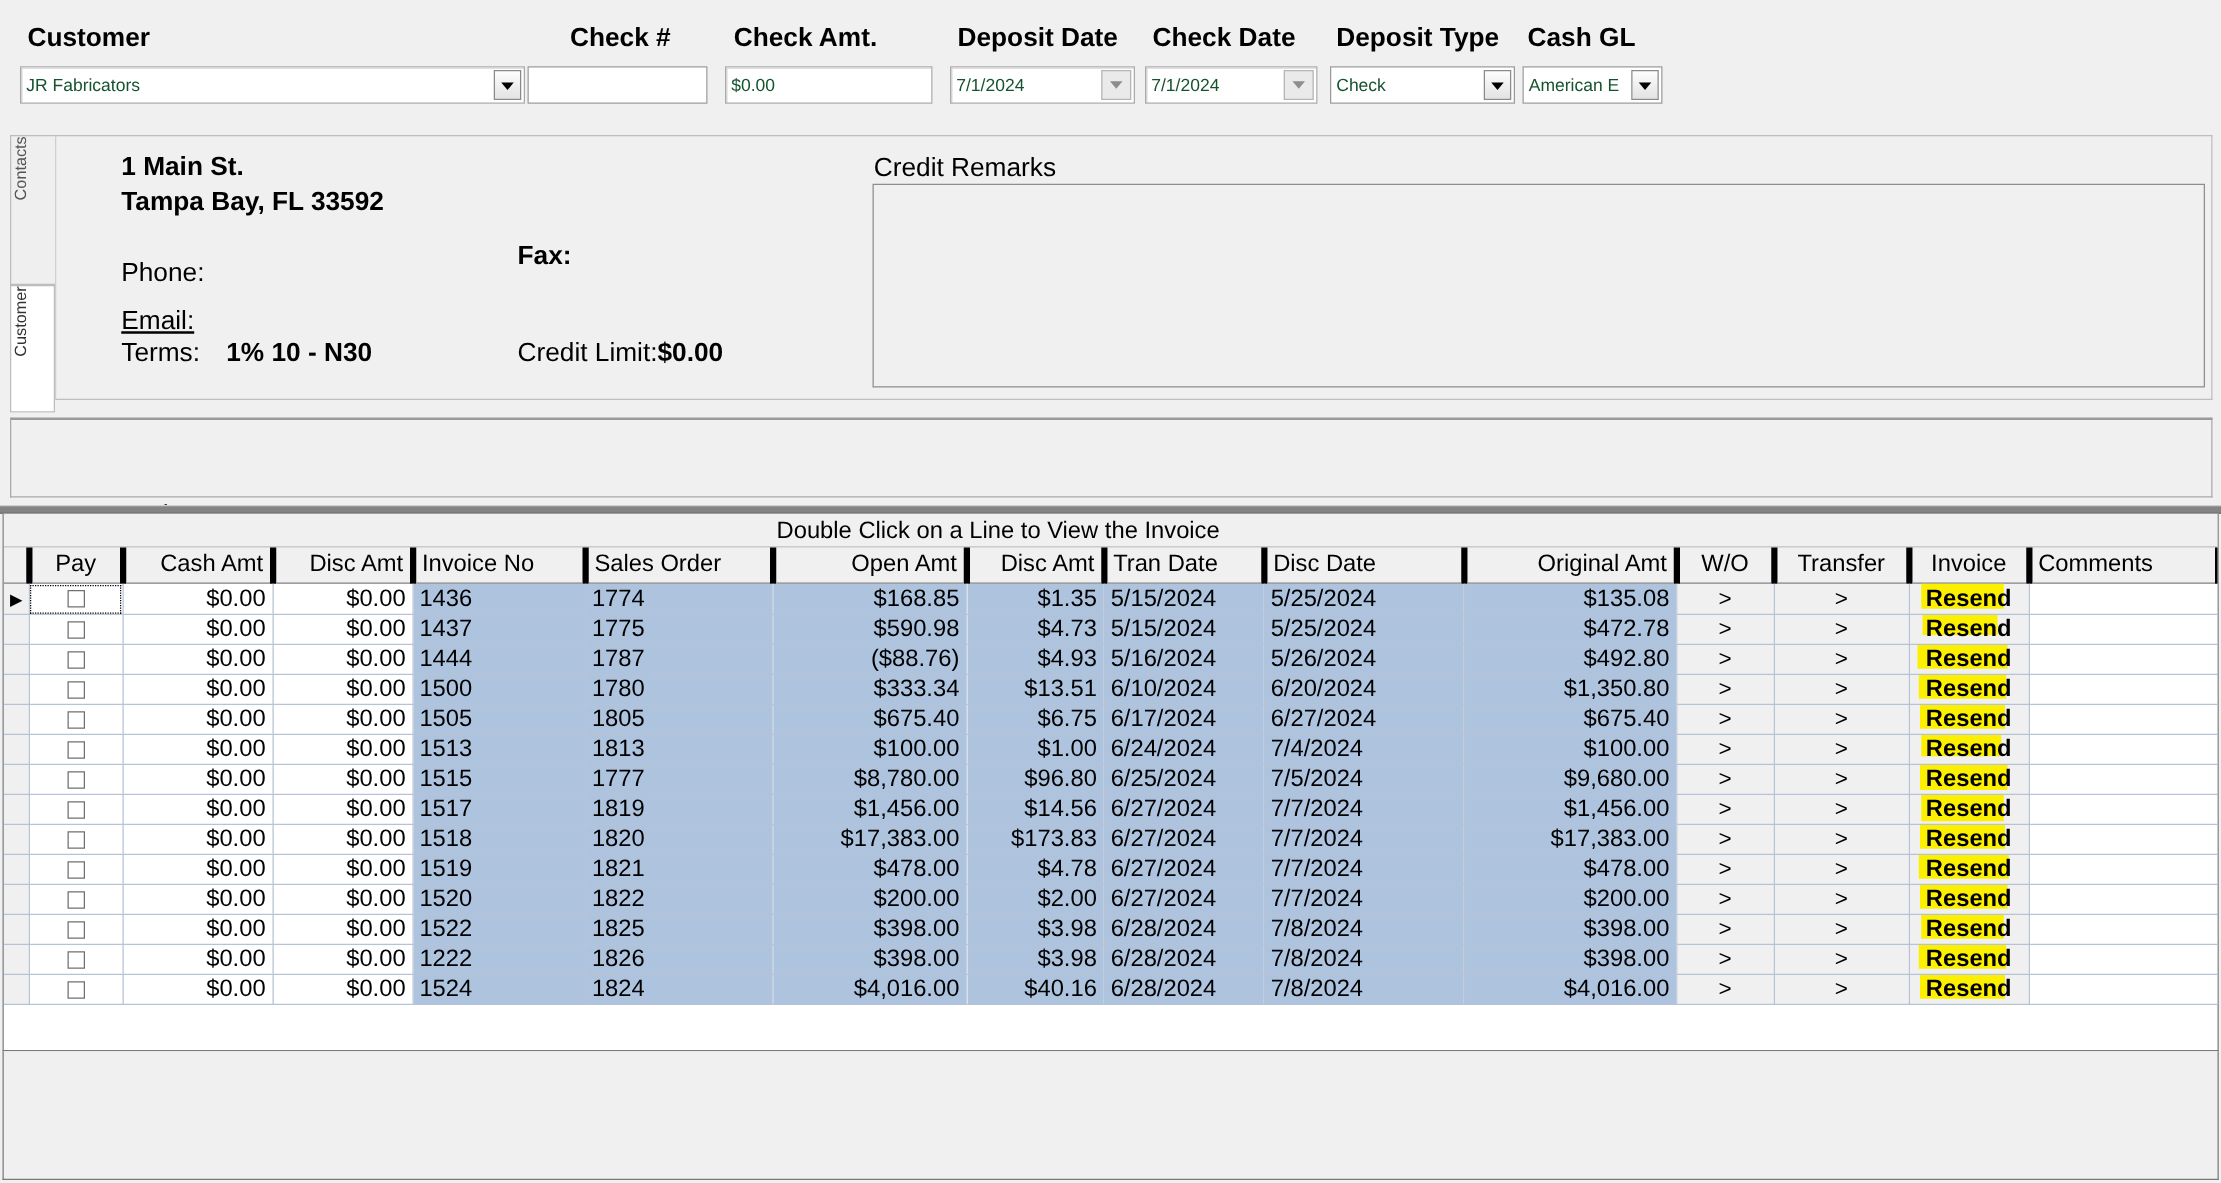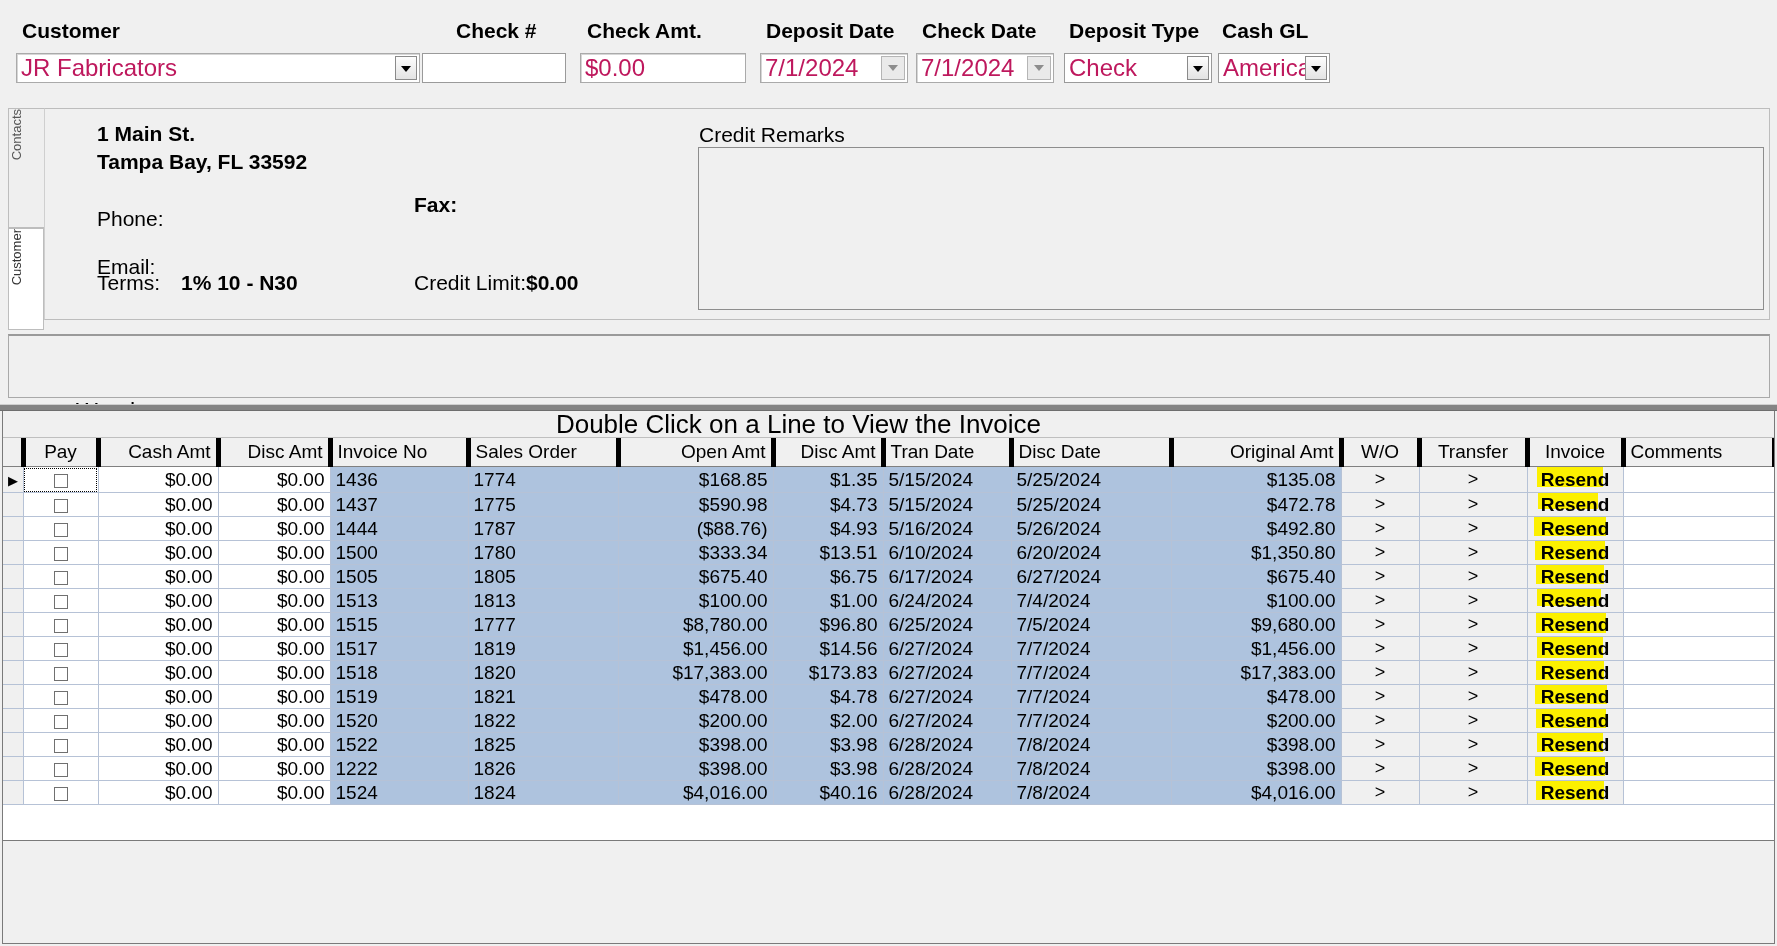--- a/index.html
+++ b/index.html
@@ -32,24 +32,24 @@
     color: #000;
     white-space: nowrap;
     line-height: 1;
   }
   .ctl {
     position: absolute;
     box-sizing: border-box;
     background: #ffffff;
     border: 1px solid #9a9a9a;
     height: 30px;
-    font-size: 24px;
+    font-size: 14px;
     line-height: 28px;
     padding-left: 4px;
-    color: #be185d;
+    color: #14532d;
     white-space: nowrap;
     overflow: hidden;
   }
   .ctl.flat {
     border: 1px solid #aaa;
     box-shadow: inset 1px 1px 0 #d6d6d6;
   }
   
   .combo-arrow {
     position: absolute;
@@ -221,21 +221,21 @@
     background: #fff;
     border: 1px solid #7a7a7a;
     border-top: none;
     box-sizing: border-box;
     overflow: hidden;
   }
   .grid-caption {
     height: 27px;
     line-height: 27px;
     background: #f0f0f0;
-    font-size: 26px;
+    font-size: 19px;
     text-align: center;
     padding-right: 180px;
     box-sizing: border-box;
     border-bottom: 1px solid #bfbfbf;
   }
 
   table.grid {
     border-collapse: collapse;
     table-layout: fixed;
     width: 1771px;
@@ -386,21 +386,21 @@
 
     <div class="cust-addr" style="left:52px; top:13px;">1 Main St.</div>
     <div class="cust-addr" style="left:52px; top:41px;">Tampa Bay, FL  33592</div>
 
     <div class="cust-lbl" style="left:52px; top:98px;">Phone:</div>
     <div class="cust-lbl" style="left:170px; top:98px;"></div>
 
     <div class="cust-lbl" style="left:369px; top:84px;font-weight:bold;">Fax:</div>
     <div class="cust-lbl" style="left:440px; top:98px;"></div>
 
-    <div class="cust-lbl" style="left:52px; top:146px;">Email:</div>
+    <div class="cust-lbl" style="left:52px; top:136px;text-decoration:underline;">Email:</div>
     <div class="cust-lbl" style="left:170px; top:130px;"></div>
 
     <div class="cust-lbl" style="left:52px; top:162px;">Terms:</div>
     <div class="cust-val" style="left:136px; top:162px;">1% 10 - N30</div>
 
     <div class="cust-lbl" style="left:369px; top:162px;">Credit Limit:</div>
     <div class="cust-val" style="left:481px; top:162px;">$0.00</div>
 
     <div class="remarks-title">Credit Remarks</div>
     <div class="remarks-box"></div>

